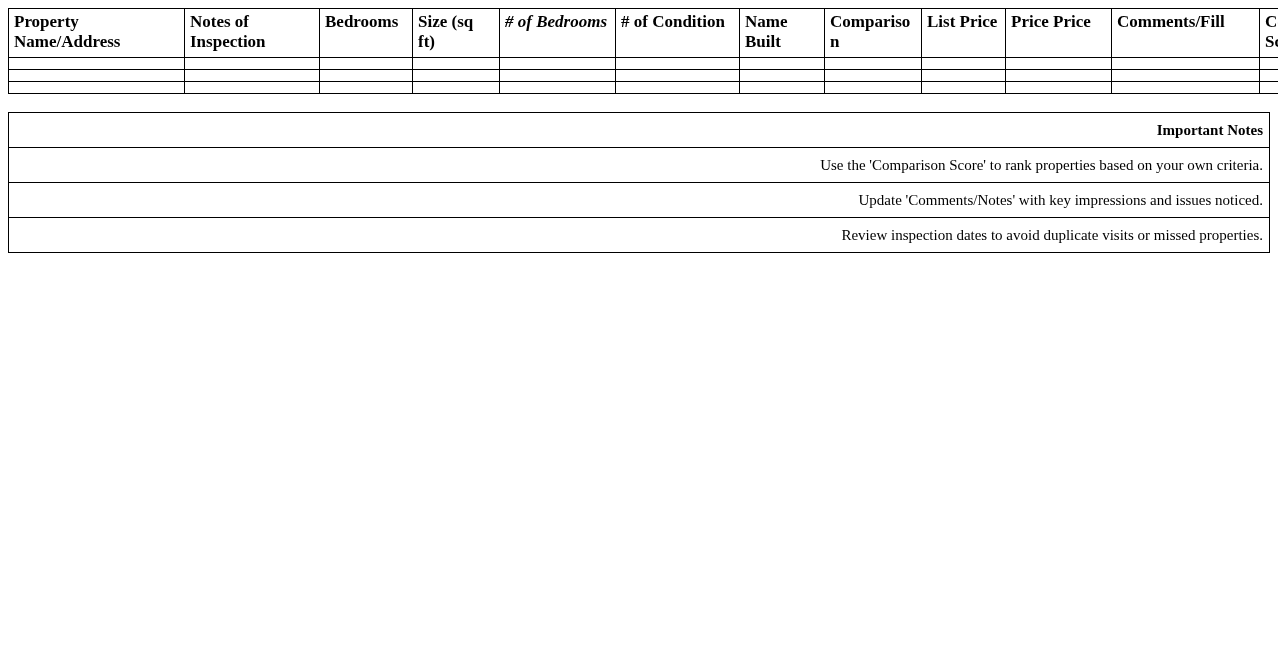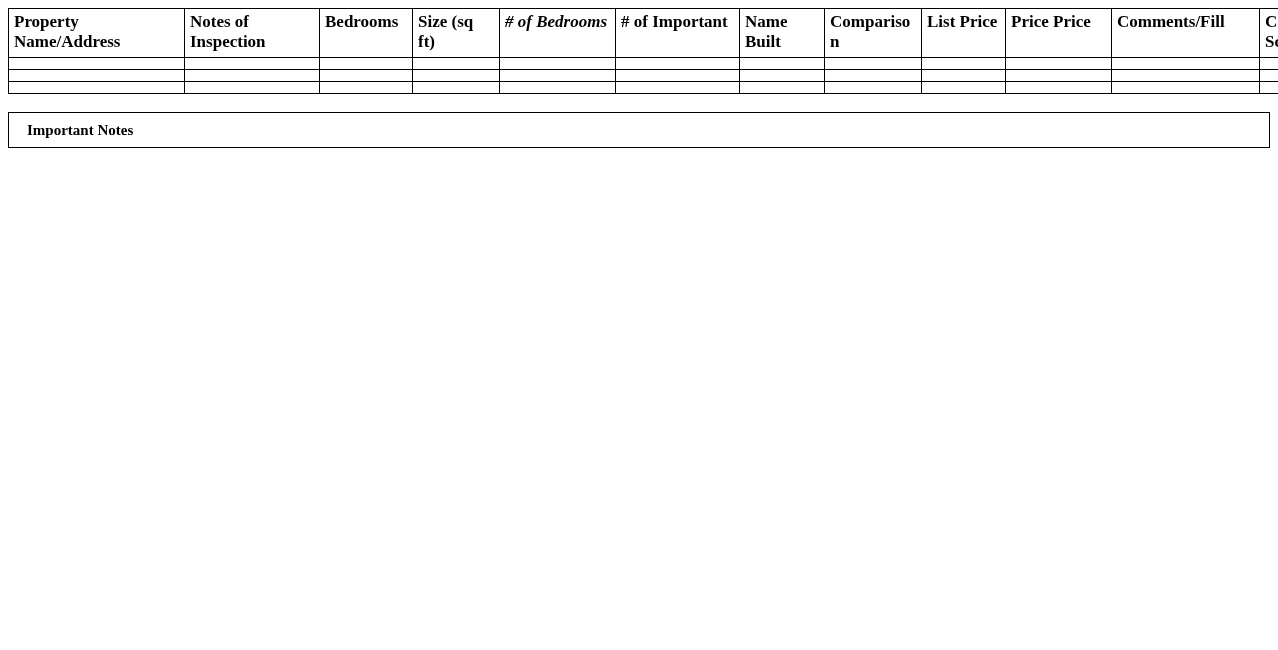--- a/index.html
+++ b/index.html
@@ -69,22 +69,22 @@
 
   table.notes {
     border-collapse: collapse;
     table-layout: fixed;
     width: 1262px;
   }
 
   table.notes th,
   table.notes td {
     border: 1px solid #000000;
-    padding: 4px 18px;
-    text-align: left;
+    padding: 4px 6px;
+    text-align: right;
     font-size: 15px;
     line-height: 1.2;
     height: 26px;
     vertical-align: middle;
   }
 
   table.notes th {
     font-weight: bold;
   }
 
@@ -98,21 +98,21 @@
 <div class="page">
 
   <table class="grid inspection">
     <thead>
       <tr>
         <th class="c0">Property Name/Address</th>
         <th class="c1">Notes of Inspection</th>
         <th class="c2">Bedrooms</th>
         <th class="c3">Size (sq ft)</th>
         <th class="c4"># of Bedrooms</th>
-        <th class="c5"># of Important</th>
+        <th class="c5"># of Condition</th>
         <th class="c6">Name Built</th>
         <th class="c7">Comparison</th>
         <th class="c8">List Price</th>
         <th class="c9">Price Price</th>
         <th class="c10">Comments/Fill</th>
         <th class="c11">Comparison Score</th>
       </tr>
     </thead>
     <tbody>
       <tr>
@@ -162,16 +162,25 @@
 
   <div class="spacer"></div>
 
   <table class="notes">
     <thead>
       <tr>
         <th>Important Notes</th>
       </tr>
     </thead>
     <tbody>
+      <tr>
+        <td>Use the 'Comparison Score' to rank properties based on your own criteria.</td>
+      </tr>
+      <tr>
+        <td>Update 'Comments/Notes' with key impressions and issues noticed.</td>
+      </tr>
+      <tr>
+        <td>Review inspection dates to avoid duplicate visits or missed properties.</td>
+      </tr>
     </tbody>
   </table>
 
 </div>
 
 </body></html>

